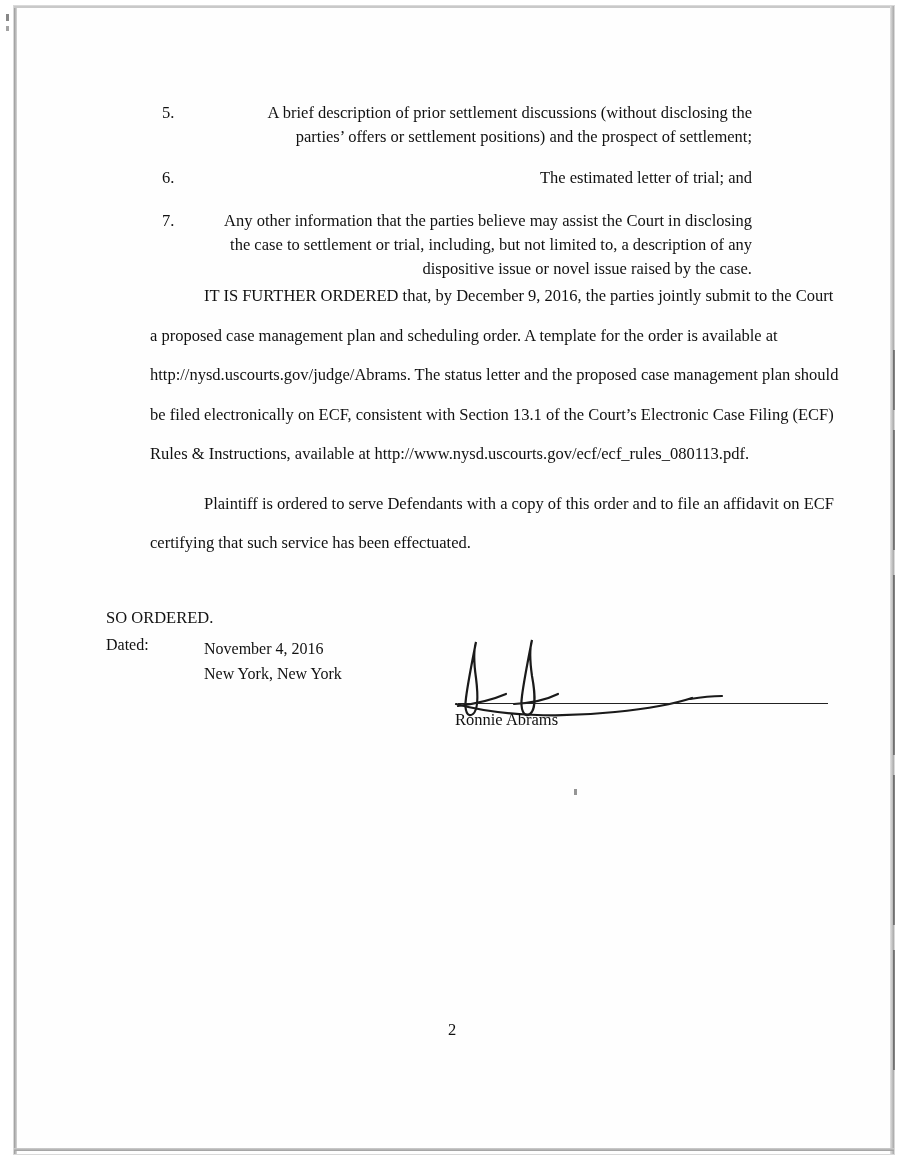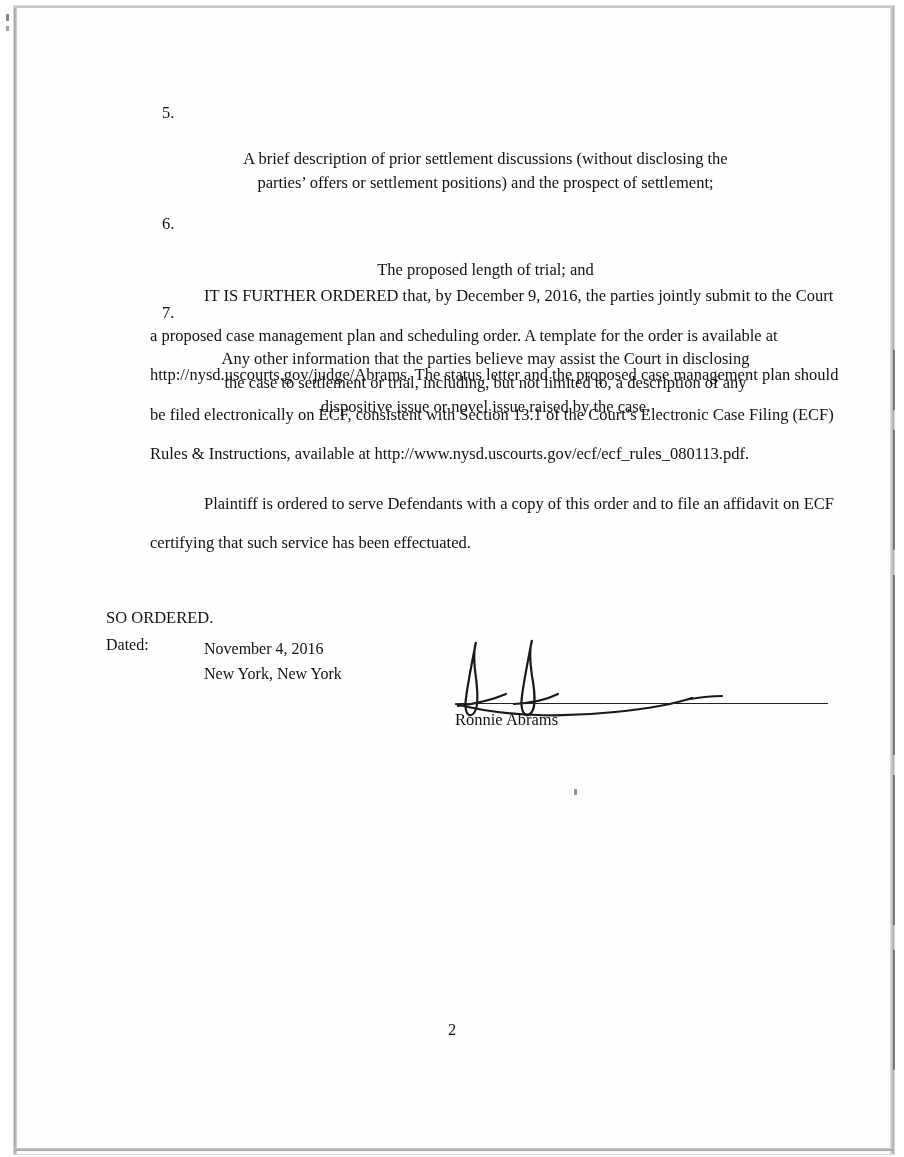--- a/index.html
+++ b/index.html
@@ -106,22 +106,21 @@
     font-size: 16.5px;
     line-height: 1.45;
   }
   .numitem .num {
     width: 57px;
     flex: 0 0 57px;
     font-size: 16.5px;
   }
   .numitem .txt {
     flex: 1 1 auto;
-    text-align: center;
-    margin-top: 46px;
+    text-align: right;
   }
 
   .body-block {
     position: absolute;
     left: 106px;
     top: 276px;
     width: 690px;
     font-size: 16.5px;
     margin-left: 44px;
   }
@@ -228,21 +227,21 @@
 
   <div class="content">
 
     <div class="numlist">
       <div class="numitem">
         <div class="num">5.</div>
         <div class="txt">A brief description of prior settlement discussions (without disclosing the parties’ offers or settlement positions) and the prospect of settlement;</div>
       </div>
       <div class="numitem" style="margin-bottom:19px;">
         <div class="num">6.</div>
-        <div class="txt">The proposed length of trial; and</div>
+        <div class="txt">The estimated letter of trial; and</div>
       </div>
       <div class="numitem">
         <div class="num">7.</div>
         <div class="txt">Any other information that the parties believe may assist the Court in disclosing the case to settlement or trial, including, but not limited to, a description of any dispositive issue or novel issue raised by the case.</div>
       </div>
     </div>
 
     <div class="body-block">
       <p class="para"><span class="indent"></span><span>IT IS FURTHER ORDERED that, by December 9, 2016, the parties jointly submit to the Court a proposed case management plan and scheduling order.  A template for the order is available at http://nysd.uscourts.gov/judge/Abrams.  The status letter and the proposed case management plan should be filed electronically on ECF, consistent with Section 13.1 of the Court’s Electronic Case Filing (ECF) Rules &amp; Instructions, available at http://www.nysd.uscourts.gov/ecf/ecf_rules_080113.pdf.</span></p>
       <div class="gap"></div>

